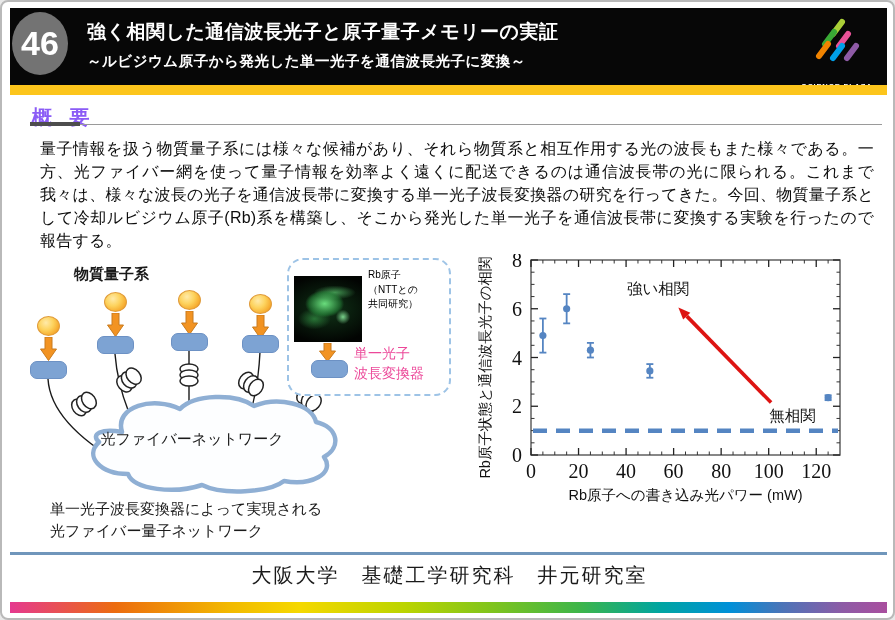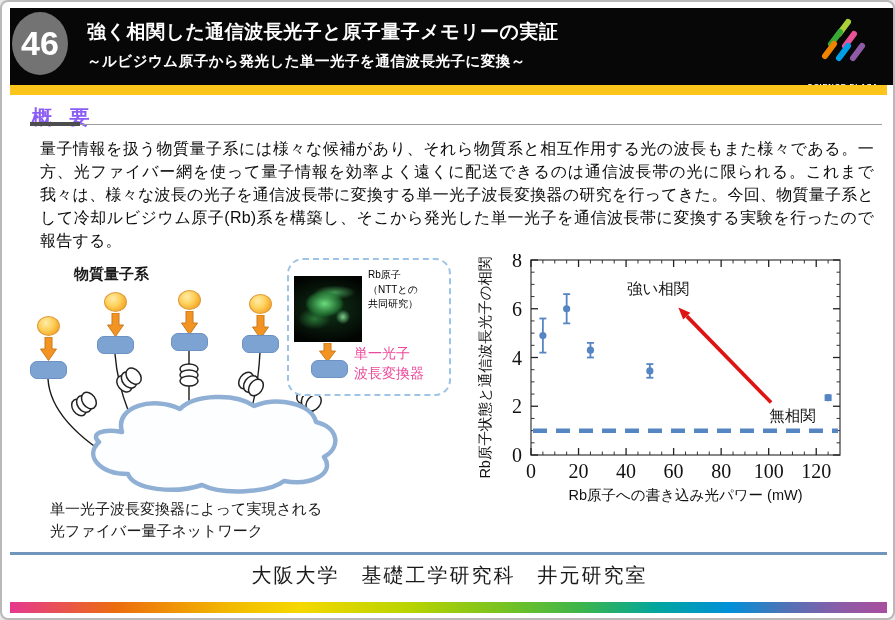--- a/index.html
+++ b/index.html
@@ -2,21 +2,21 @@
 <html><head>
 <meta charset="utf-8">
 <style>
   html,body{margin:0;padding:0;background:#e8e8e8;}
   .page{
     position:relative; width:895px; height:620px; background:#ffffff;
     border:2px solid #b9b9b9; border-radius:8px; box-sizing:border-box;
     overflow:hidden; font-family:"Liberation Sans", sans-serif; color:#111;
   }
   
-  .header-bar{position:absolute; left:8px; top:6px; width:877px; height:77px; background:#070707;padding-left:6px;}
+  .header-bar{position:absolute; left:8px; top:6px; width:877px; height:77px; background:#070707;}
   .yellow-strip{position:absolute; left:8px; top:83px; width:877px; height:10px; background:#fcc51c;}
   .num-circle{
     position:absolute; left:10px; top:10px; width:56px; height:63px; border-radius:50%;
     background:#737373; display:flex; align-items:center; justify-content:center;
     color:#fff; font-size:34px; font-weight:bold;
   }
   .title-block{position:absolute; left:77px; top:13px; width:660px;}
   .slide-title{color:#fff; font-size:19px; font-weight:bold; letter-spacing:0.5px; line-height:1.2;}
   .slide-subtitle{color:#fff; font-size:14.5px; font-weight:bold; margin-top:8px; letter-spacing:0.5px;}
   .logo{position:absolute; right:14px; top:10px; width:72px; height:66px; text-align:center;}
@@ -154,20 +154,21 @@
       C 92 64, 132 54, 158 67
       C 172 52, 214 51, 232 64
       C 256 54, 290 62, 294 80
       C 316 85, 320 105, 302 115
       C 314 132, 288 144, 262 139
       C 247 151, 200 153, 180 143
       C 153 152, 112 148, 106 132
       C 78 132, 62 114, 77 100
       C 68 92, 80 86, 100 90 Z" fill="#fdfeff" stroke="#8fafd4" stroke-width="4.5" stroke-linejoin="round"></path>
   </svg>
+  <div class="cloud-label">光ファイバーネットワーク</div>
   <div class="diagram-label">物質量子系</div>
 
   <div class="sphere" style="left:35px;  top:314px;"></div>
   <div class="sphere" style="left:102px; top:290px;"></div>
   <div class="sphere" style="left:176px; top:288px;"></div>
   <div class="sphere" style="left:247px; top:292px;"></div>
 
   <svg class="down-arrow" style="left:38px; top:335px;" width="17" height="24" viewBox="0 0 17 24">
       <polygon points="5,0 12,0 12,12 16.5,12 8.5,23.5 0.5,12 5,12" fill="#f29322" stroke="#c87b1e" stroke-width="1"></polygon>
     </svg>

